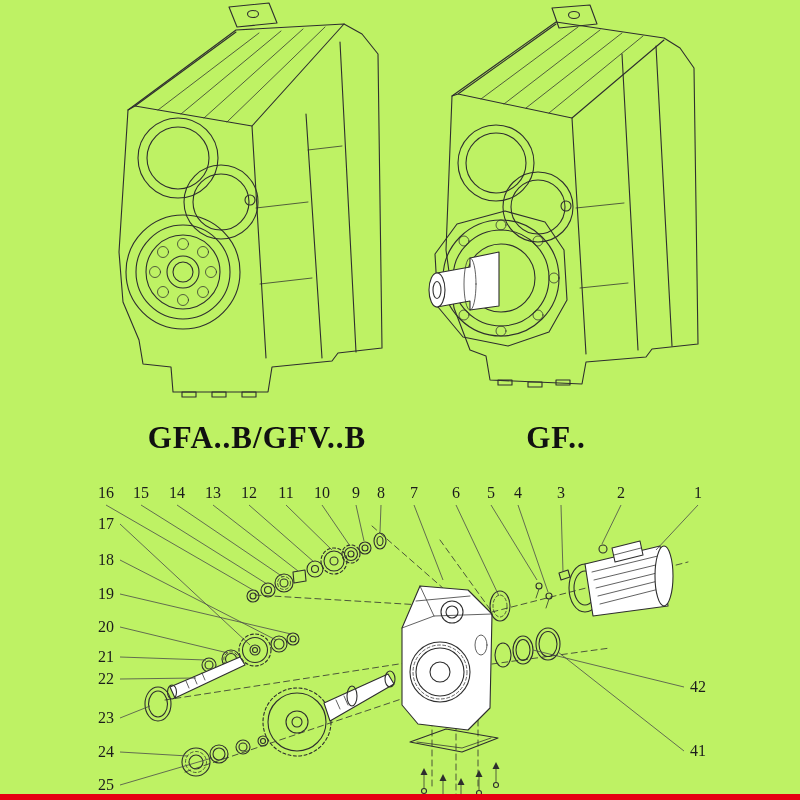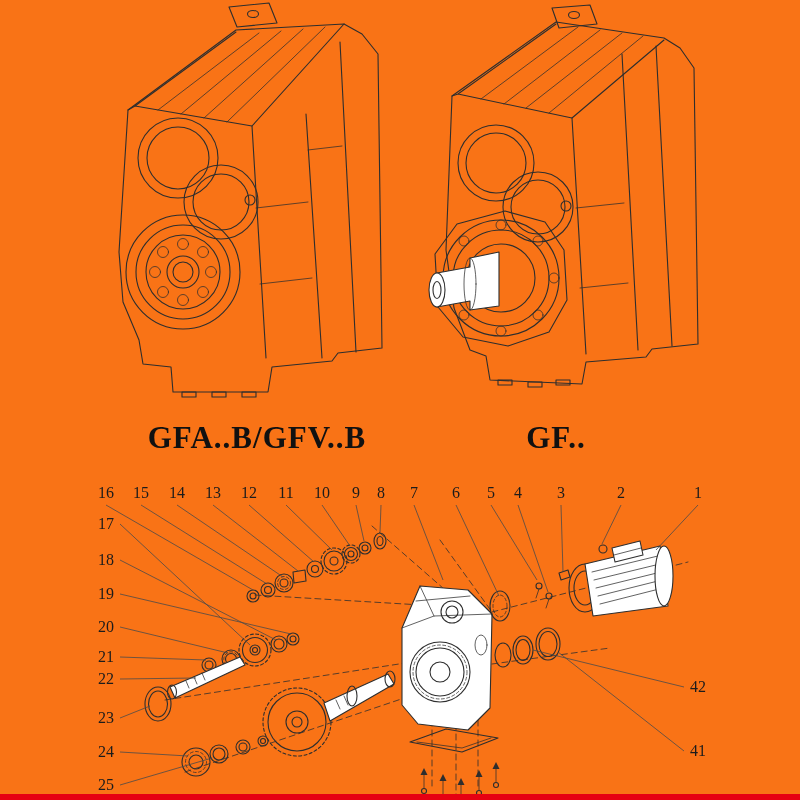--- a/index.html
+++ b/index.html
@@ -1,16 +1,16 @@
 <!DOCTYPE html>
 <html><head>
 <meta charset="utf-8">
 <style>
   html,body{margin:0;padding:0;background:#ffffff;width:800px;height:800px;overflow:hidden}
-  .page{position:relative;width:800px;height:800px;background:#f97316}
+  .page{position:relative;width:800px;height:800px;background:#bef264}
   svg{display:block}
   .ln{fill:none;stroke:#2e2e2e;stroke-width:1.1;stroke-linejoin:round;stroke-linecap:round}
   .thin{stroke-width:.75}
   .dashl{stroke-dasharray:6 4;stroke-width:.8}
   .teeth{stroke-dasharray:3 2.4}
   .fillw{fill:#ffffff;stroke:#2e2e2e;stroke-width:1.1;stroke-linejoin:round}
   .leader{fill:none;stroke:#4a4a4a;stroke-width:.8}
   .arrow{fill:#2e2e2e;stroke:none}
   text{text-anchor:middle}
   .callout{font:16px "Liberation Serif",serif;fill:#1c1c1c}

